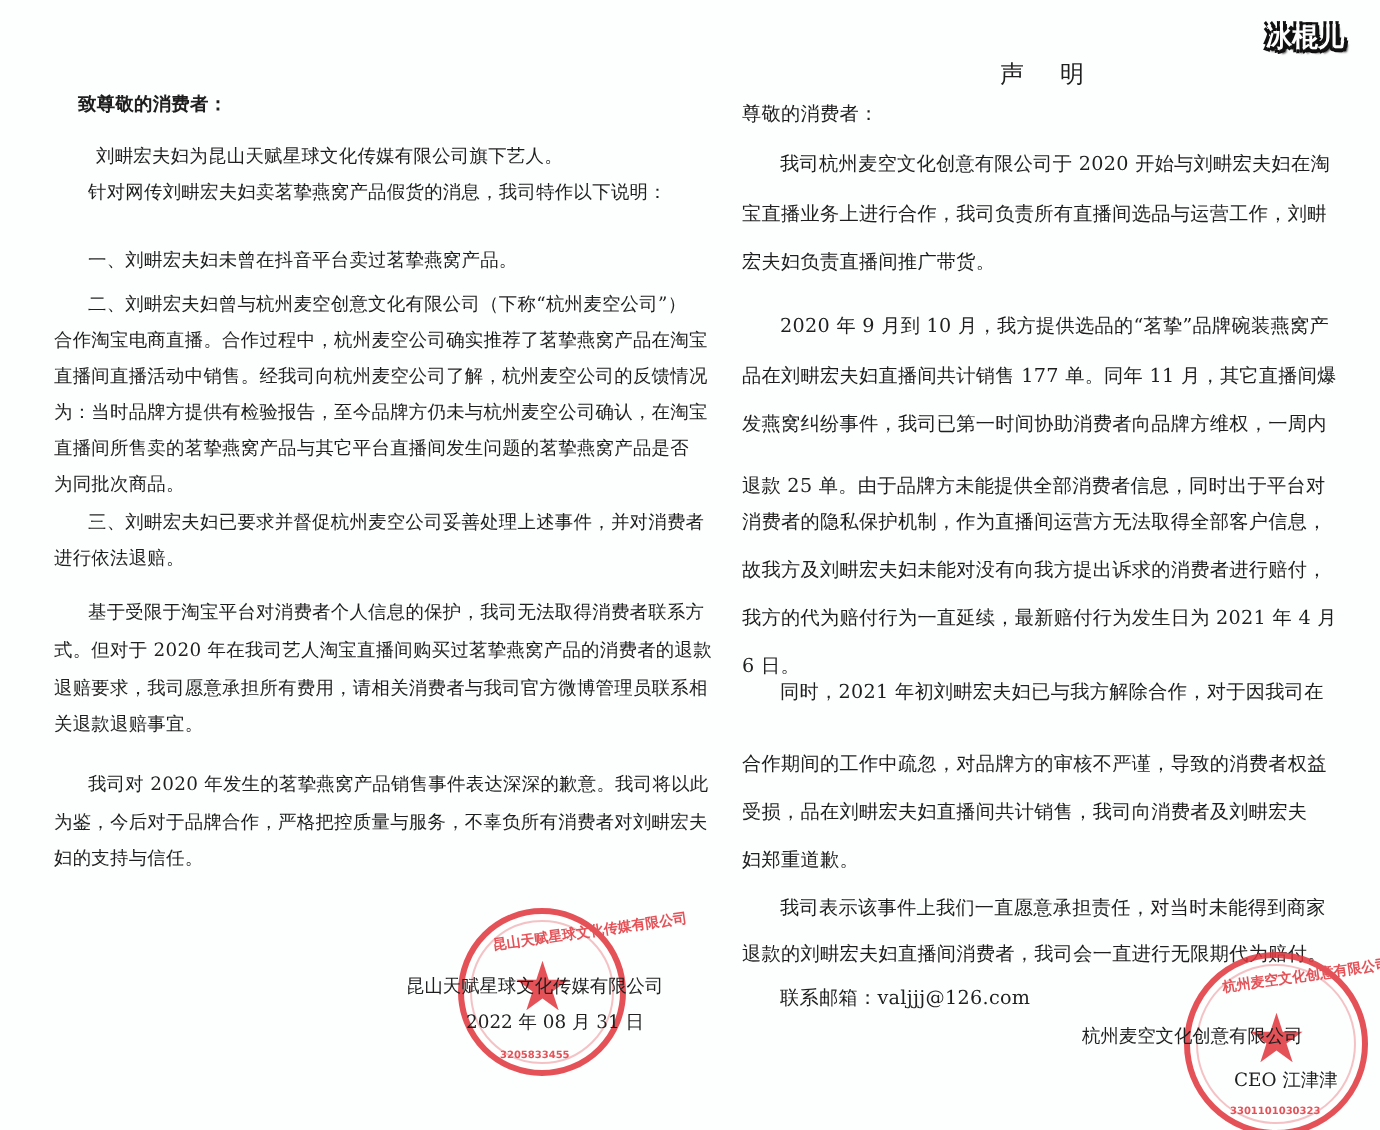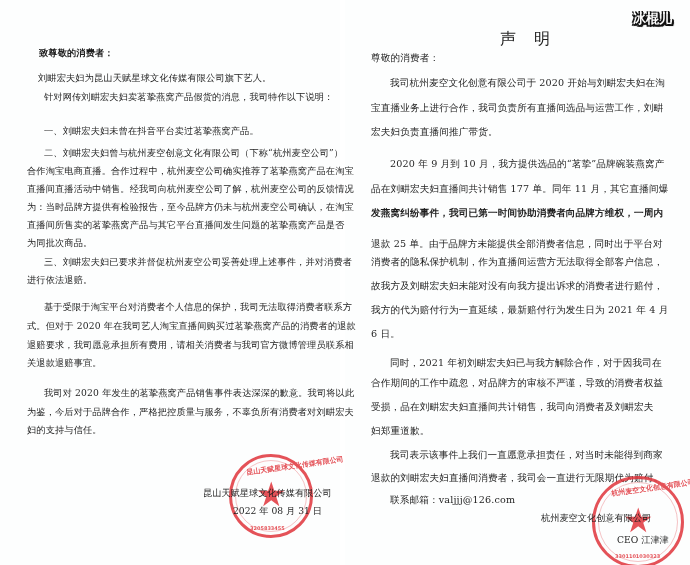--- a/index.html
+++ b/index.html
@@ -7,21 +7,21 @@
     body { position: relative; font-family: "DejaVu Serif", "Liberation Serif", serif; color: #1e1e1e; }
 
     .page { position: absolute; top: 0; height: 565px; background: #fdfefe; }
     .page-left { left: 0; width: 340px; }
     .page-right { left: 345px; width: 345px; }
 
     .text { position: absolute; white-space: nowrap; font-size: 9.6px; line-height: 12px; letter-spacing: 0.15px; }
     .left-text { font-size: 9.2px; }
     .bold { font-weight: bold; }
 
-    .title-right { position: absolute; left: 500px; top: 29px; font-size: 16px; letter-spacing: 18px; }
+    .title-right { position: absolute; left: 500px; top: 29px; font-size: 12px; letter-spacing: 18px; }
 
     .watermark {
       position: absolute; left: 633px; top: 10px; font-family: "DejaVu Sans", sans-serif;
       font-weight: bold; font-size: 13px; color: #ffffff; letter-spacing: 0;
       text-shadow: -1.5px -1.5px 0 #111, 1.5px -1.5px 0 #111, -1.5px 1.5px 0 #111, 1.5px 1.5px 0 #111, 0 2px 0 #111, 2px 0 0 #111, 2px 2px 1px #555;
     }
 
     .stamp { position: absolute; border-radius: 50%; border: 3px solid #e0353c; opacity: 0.85; }
     .stamp-inner { position: absolute; inset: 3px; border-radius: 50%; border: 1px solid rgba(224,53,60,0.35); }
     .stamp-star { position: absolute; color: #e0353c; font-family: "DejaVu Sans", sans-serif; line-height: 1; }
@@ -29,21 +29,21 @@
 
     .sig { position: absolute; white-space: nowrap; font-size: 9.2px; }
   </style>
 </head>
 <body>
 
 <div class="page page-left"></div>
 <div class="page page-right"></div>
 
 <div class="text left-text bold" style="left:27px;top:47px;padding-left:12px;">致尊敬的消费者：</div>
-<div class="text left-text" style="left:38px;top:73px;font-family:Liberation Mono, monospace;">刘畊宏夫妇为昆山天赋星球文化传媒有限公司旗下艺人。</div>
+<div class="text left-text" style="left:48px;top:73px;">刘畊宏夫妇为昆山天赋星球文化传媒有限公司旗下艺人。</div>
 <div class="text left-text" style="left:44px;top:91px;">针对网传刘畊宏夫妇卖茗挚燕窝产品假货的消息，我司特作以下说明：</div>
 <div class="text left-text" style="left:44px;top:125px;text-align:center;">一、刘畊宏夫妇未曾在抖音平台卖过茗挚燕窝产品。</div>
 <div class="text left-text" style="left:44px;top:147px;">二、刘畊宏夫妇曾与杭州麦空创意文化有限公司（下称“杭州麦空公司”）</div>
 <div class="text left-text" style="left:27px;top:165px;">合作淘宝电商直播。合作过程中，杭州麦空公司确实推荐了茗挚燕窝产品在淘宝</div>
 <div class="text left-text" style="left:27px;top:183px;">直播间直播活动中销售。经我司向杭州麦空公司了解，杭州麦空公司的反馈情况</div>
 <div class="text left-text" style="left:27px;top:201px;">为：当时品牌方提供有检验报告，至今品牌方仍未与杭州麦空公司确认，在淘宝</div>
 <div class="text left-text" style="left:27px;top:219px;">直播间所售卖的茗挚燕窝产品与其它平台直播间发生问题的茗挚燕窝产品是否</div>
 <div class="text left-text" style="left:27px;top:237px;">为同批次商品。</div>
 <div class="text left-text" style="left:44px;top:256px;">三、刘畊宏夫妇已要求并督促杭州麦空公司妥善处理上述事件，并对消费者</div>
 <div class="text left-text" style="left:27px;top:274px;">进行依法退赔。</div>
@@ -65,27 +65,27 @@
 <div class="sig" style="left:233px;top:505px;">2022 年 08 月 31 日</div>
 
 <div class="watermark">冰棍儿</div>
 <div class="title-right">声明</div>
 <div class="text" style="left:371px;top:52px;">尊敬的消费者：</div>
 <div class="text" style="left:390px;top:77px;">我司杭州麦空文化创意有限公司于 2020 开始与刘畊宏夫妇在淘</div>
 <div class="text" style="left:371px;top:102px;">宝直播业务上进行合作，我司负责所有直播间选品与运营工作，刘畊</div>
 <div class="text" style="left:371px;top:126px;">宏夫妇负责直播间推广带货。</div>
 <div class="text" style="left:390px;top:158px;">2020 年 9 月到 10 月，我方提供选品的“茗挚”品牌碗装燕窝产</div>
 <div class="text" style="left:371px;top:183px;">品在刘畊宏夫妇直播间共计销售 177 单。同年 11 月，其它直播间爆</div>
-<div class="text" style="left:371px;top:207px;font-weight:bold;">发燕窝纠纷事件，我司已第一时间协助消费者向品牌方维权，一周内</div>
+<div class="text" style="left:371px;top:207px;">发燕窝纠纷事件，我司已第一时间协助消费者向品牌方维权，一周内</div>
 <div class="text" style="left:371px;top:238px;">退款 25 单。由于品牌方未能提供全部消费者信息，同时出于平台对</div>
 <div class="text" style="left:371px;top:256px;">消费者的隐私保护机制，作为直播间运营方无法取得全部客户信息，</div>
 <div class="text" style="left:371px;top:280px;">故我方及刘畊宏夫妇未能对没有向我方提出诉求的消费者进行赔付，</div>
 <div class="text" style="left:371px;top:304px;">我方的代为赔付行为一直延续，最新赔付行为发生日为 2021 年 4 月</div>
 <div class="text" style="left:371px;top:328px;">6 日。</div>
-<div class="text" style="left:390px;top:357px;">同时，2021 年初刘畊宏夫妇已与我方解除合作，对于因我司在</div>
+<div class="text" style="left:390px;top:341px;">同时，2021 年初刘畊宏夫妇已与我方解除合作，对于因我司在</div>
 <div class="text" style="left:371px;top:377px;">合作期间的工作中疏忽，对品牌方的审核不严谨，导致的消费者权益</div>
 <div class="text" style="left:371px;top:401px;">受损，品在刘畊宏夫妇直播间共计销售，我司向消费者及刘畊宏夫</div>
 <div class="text" style="left:371px;top:425px;">妇郑重道歉。</div>
 <div class="text" style="left:390px;top:449px;">我司表示该事件上我们一直愿意承担责任，对当时未能得到商家</div>
 <div class="text" style="left:371px;top:472px;">退款的刘畊宏夫妇直播间消费者，我司会一直进行无限期代为赔付。</div>
 <div class="text" style="left:390px;top:494px;">联系邮箱：valjjj@126.com</div>
 
 <div class="stamp" style="left:592px;top:476px;width:92px;height:92px;">
   <div class="stamp-inner"></div>
   <div class="stamp-star" style="left:28px;top:24px;font-size:34px;">★</div>

